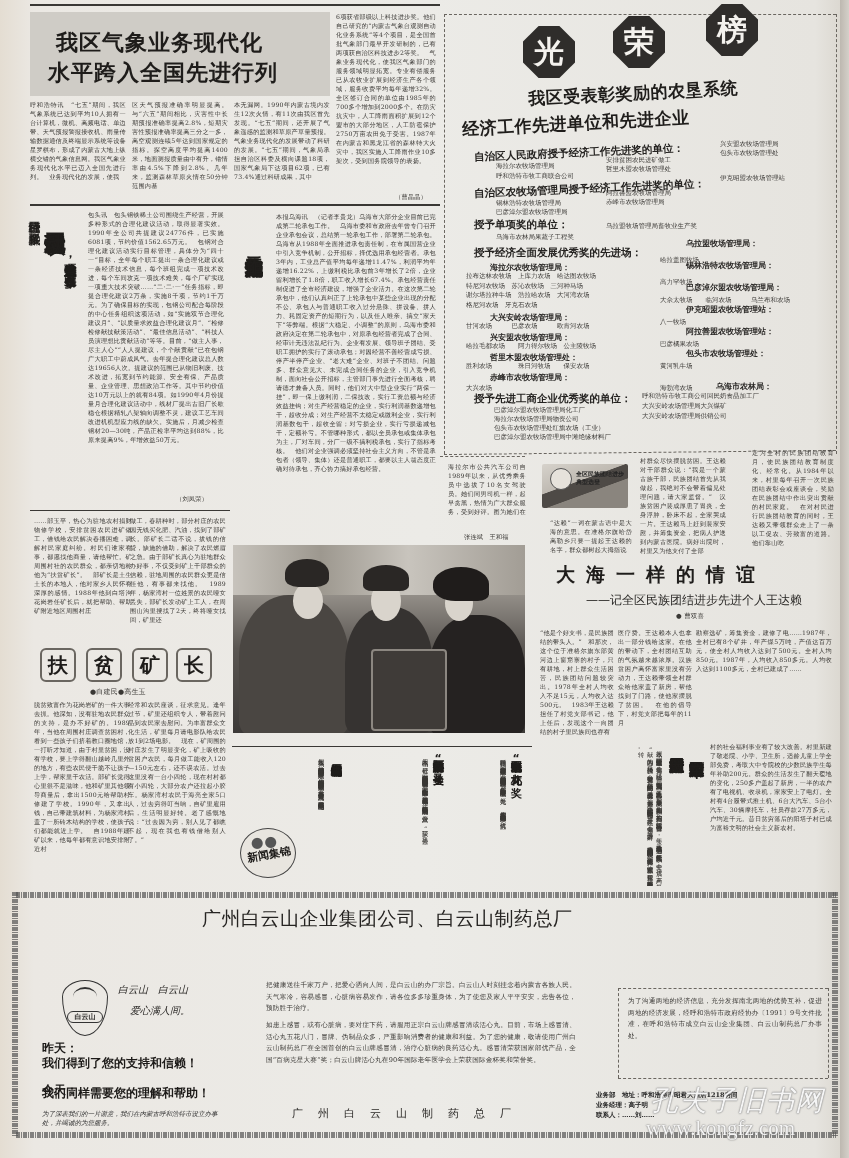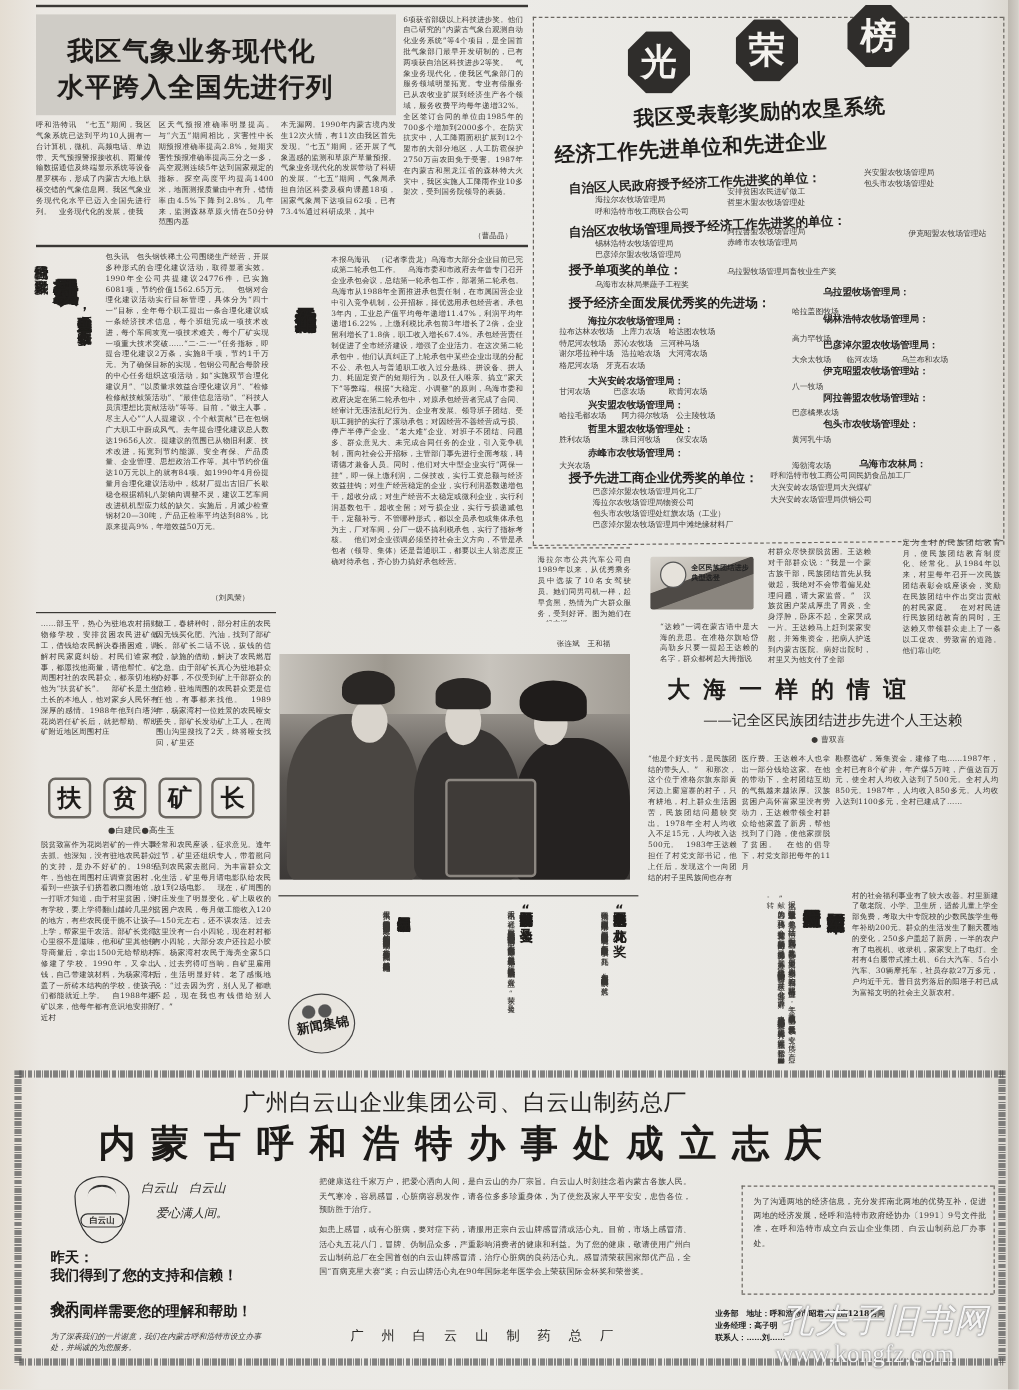--- a/index.html
+++ b/index.html
@@ -83,21 +83,21 @@
   <div class="abs honor-item" style="left:606px;top:156px;">安排贫困农民进矿做工</div>
   <div class="abs honor-item" style="left:606px;top:165px;">哲里木盟农牧场管理处</div>
   <div class="abs honor-item" style="left:720px;top:140px;">兴安盟农牧场管理局</div>
   <div class="abs honor-item" style="left:720px;top:149px;">包头市农牧场管理处</div>
 
   <div class="abs honor-sub" style="left:474px;top:182px;transform:rotate(-2.5deg);">自治区农牧场管理局授予经济工作先进奖的单位：</div>
   <div class="abs honor-item" style="left:496px;top:199px;">锡林浩特农牧场管理局</div>
   <div class="abs honor-item" style="left:496px;top:208px;">巴彦淖尔盟农牧场管理局</div>
   <div class="abs honor-item" style="left:606px;top:189px;">阿拉善盟农牧场管理局</div>
   <div class="abs honor-item" style="left:606px;top:198px;">赤峰市农牧场管理局</div>
-  <div class="abs honor-item" style="left:720px;top:191px;margin-left:37px;">伊克昭盟农牧场管理站</div>
+  <div class="abs honor-item" style="left:720px;top:174px;">伊克昭盟农牧场管理站</div>
 
   <div class="abs honor-sub" style="left:474px;top:218px;">授予单项奖的单位：</div>
   <div class="abs honor-item" style="left:496px;top:233px;">乌海市农林局果蔬子工程奖</div>
   <div class="abs honor-item" style="left:606px;top:222px;">乌拉盟牧场管理局畜牧业生产奖</div>
 
   <div class="abs honor-sub" style="left:474px;top:246px;">授予经济全面发展优秀奖的先进场：</div>
 
   <div class="abs honor-bureau" style="left:490px;top:262px;">海拉尔农牧场管理局：</div>
   <div class="abs honor-item" style="left:466px;top:272px;width:200px;">
     <span>拉布达林农牧场</span>　<span>上库力农场</span>　<span>哈达图农牧场</span><br>
@@ -216,21 +216,20 @@
   <div class="abs vt vhead" style="left:668px;top:746px;font-size:15px;height:140px;">均效益居全区同行业首位</div>
   <div class="abs vt body-text" style="left:548px;top:746px;height:140px;width:116px;overflow:hidden;">本报讯　阿荣旗运输公司深化改革，完善承包，搞活经营，一九九〇年实现利润一百万元，比一九八九年翻了一番多，创历史最高水平。人均创利四千多元，车均创利二万元，双双居全区同行业首位。　去年，这个公司改个人承包为全员承包，扎扎实实地开展了以“安全、优质、高产、低耗、多贡献”为内容的“骏马腾飞杯”社会主义劳动竞赛。在搞好运输生产的同时，成立了劳动服务公司，创办了第三产业。承包经营了阿荣旗旺三宅货物转运站，开展了联运、仓储业务，开辟了财源。　这个公司加强了思想政治工作和精神文明建设，党政工团齐抓共管，使过去车主国私、货运私帮、服务粗野等行业不正之风，有了明显好转。</div>
   <div class="abs body-text" style="left:710px;top:742px;width:122px;height:146px;overflow:hidden;">村的社会福利事业有了较大改善。村里新建了敬老院、小学、卫生所，适龄儿童上学全部免费，考取大中专院校的少数民族学生每年补助200元。群众的生活发生了翻天覆地的变化，250多户盖起了新房，一半的农户有了电视机、收录机，家家安上了电灯。全村有4台履带式推土机、6台大汽车、5台小汽车、30辆摩托车，社员存款27万多元，户均近千元。昔日贫穷落后的阳塔子村已成为富裕文明的社会主义新农村。</div>
 
   <div class="chain-h" style="left:16px;top:892px;width:820px;"></div>
   <div class="chain-v" style="left:12px;top:892px;height:244px;"></div>
   <div class="chain-v" style="left:832px;top:892px;height:244px;"></div>
   <div class="chain-h" style="left:16px;top:1132px;width:820px;"></div>
 
   <div class="abs ad-title1" style="left:202px;top:906px;">广州白云山企业集团公司、白云山制药总厂</div>
-  <div class="abs ad-title2" style="left:82px;top:932px;">内蒙古呼和浩特办事处成立志庆</div>
 
   <div class="abs" style="left:62px;top:980px;width:46px;height:56px;border:1.5px solid #333;border-radius:50% 50% 50% 50% / 30% 30% 70% 70%;">
     <div class="abs" style="left:4px;top:30px;width:36px;height:12px;border:1px solid #333;border-radius:8px;font-size:7px;text-align:center;line-height:10px;font-weight:bold;font-family:'DejaVu Sans','Liberation Sans',sans-serif;">白云山</div>
     <div class="abs" style="left:10px;top:6px;width:24px;height:20px;border-top:2px solid #333;border-radius:50%;"></div>
   </div>
   <div class="abs" style="left:118px;top:983px;font-size:10px;font-style:italic;color:#2a2826;">白云山　白云山</div>
   <div class="abs" style="left:130px;top:1004px;font-size:10px;font-style:italic;color:#2a2826;">爱心满人间。</div>
 
   <div class="abs ad-bold" style="left:42px;top:1040px;">昨天：</div>
   <div class="abs ad-bold" style="left:42px;top:1055px;">我们得到了您的支持和信赖！</div>

